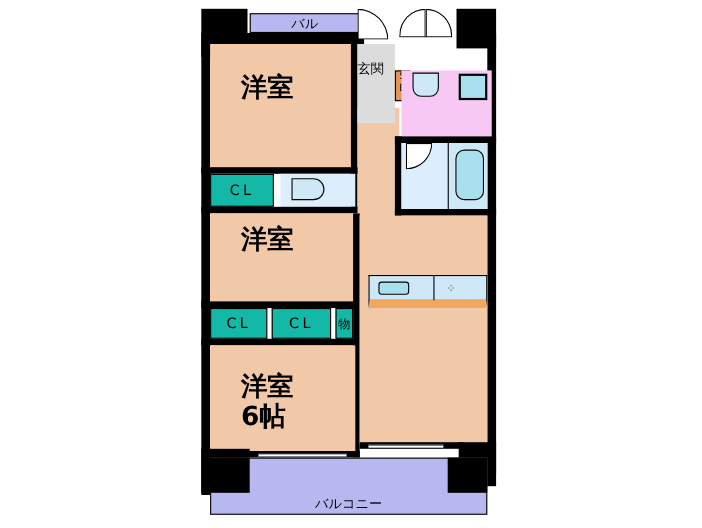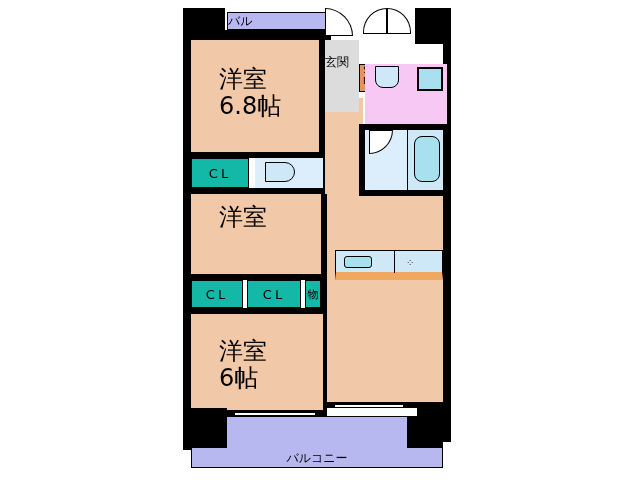--- a/index.html
+++ b/index.html
@@ -2,45 +2,44 @@
 <html><head>
 <meta charset="utf-8">
 <style>
   html,body{margin:0;padding:0;background:#fff;}
   body{width:638px;height:480px;position:relative;overflow:hidden;font-family:"DejaVu Sans","Liberation Sans",sans-serif;}
   .abs{position:absolute;box-sizing:border-box;}
   .wall{background:#000;}
   .room{background:#f2c9a8;}
   .cl{background:#14b8a6;border:1px solid #000;display:flex;align-items:center;justify-content:center;font-size:13px;color:#000;letter-spacing:3px;}
   .balcony{background:#b8b8f0;}
-  .label-big{font-size:24px;line-height:27px;color:#000;}
+  .label-big{font-size:24px;line-height:27px;color:#000;font-weight:bold;}
   .door{border:1.5px solid #000;background:#fff;}
   .win{background:#fff;border-top:1px solid #000;border-bottom:1px solid #000;}
 </style>
 </head>
 <body>
 
 <div class="abs" style="left:183px;top:8px;width:268px;height:470px;">
 
-  <div class="abs balcony" style="left:44px;top:4px;width:100px;height:18px;border:1px solid #000;display:flex;align-items:center;justify-content:flex-start;font-size:12px;">
+  <div class="abs balcony" style="left:44px;top:4px;width:100px;height:18px;border:1px solid #000;display:flex;align-items:center;justify-content:center;font-size:12px;">
     <span>バル</span>
   </div>
 
   <div class="abs wall" style="left:0;top:0;width:42px;height:44px;"></div>
 
   <div class="abs wall" style="left:232px;top:0;width:36px;height:36px;"></div>
 
   <div class="abs wall" style="left:0;top:22px;width:8px;height:420px;"></div>
   <div class="abs wall" style="left:260px;top:22px;width:8px;height:400px;"></div>
   <div class="abs wall" style="left:8px;top:22px;width:140px;height:10px;"></div>
 
   <div class="abs room" style="left:8px;top:32px;width:128px;height:115px;">
     <div class="abs label-big" style="left:28px;top:26px;">
       <div>洋室</div>
-      <div>6.8帖</div>
     </div>
   </div>
   <div class="abs wall" style="left:136px;top:22px;width:6px;height:160px;"></div>
 
   <div class="abs room" style="left:142px;top:90px;width:38px;height:100px;"></div>
 
   <div class="abs" style="left:142px;top:32px;width:34px;height:72px;background:#dcdcdc;">
     <div class="abs" style="left:0;top:14px;font-size:12px;">玄関</div>
   </div>
 

